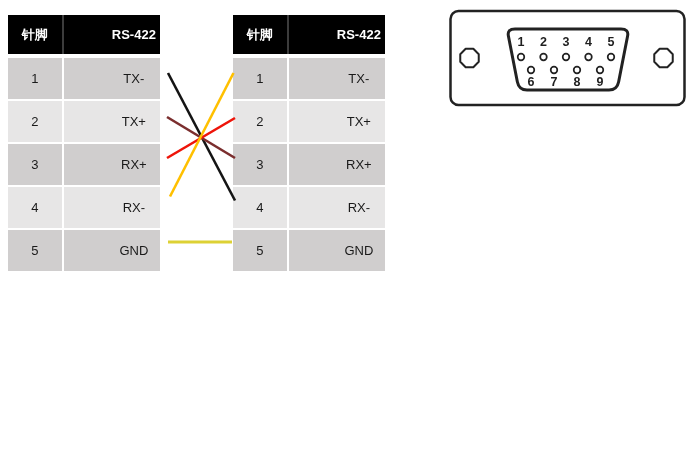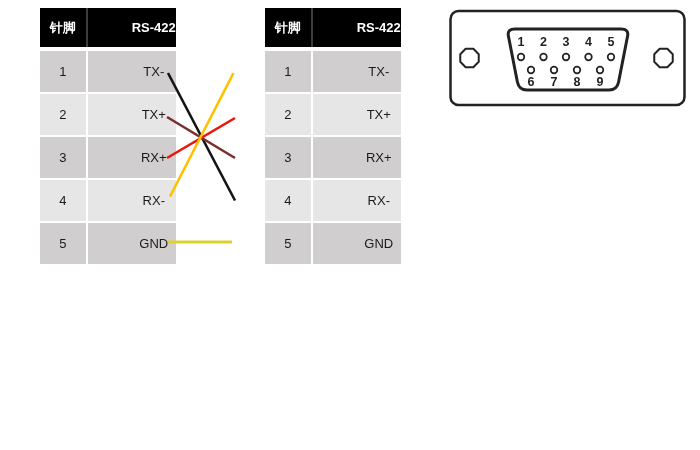--- a/index.html
+++ b/index.html
@@ -4,21 +4,21 @@
 <style>
   html, body { margin: 0; padding: 0; background: #ffffff; }
   .canvas {
     position: relative;
     width: 700px;
     height: 450px;
     background: #ffffff;
     overflow: hidden;
     font-family: "Liberation Sans", "DejaVu Sans", sans-serif;
   }
-  .pin-table { position: absolute; top: 8px; width: 136px; margin-left: 32px; }
+  .pin-table { position: absolute; top: 15px; width: 152px; }
   .pin-table.left  { left: 8px; }
   .pin-table.right { left: 233px; }
   .t-header {
     display: flex; gap: 2px;
     background: #3c3c3c;
     height: 39px;
     margin-bottom: 4px;
   }
   .th {
     background: #000000; color: #ffffff;

